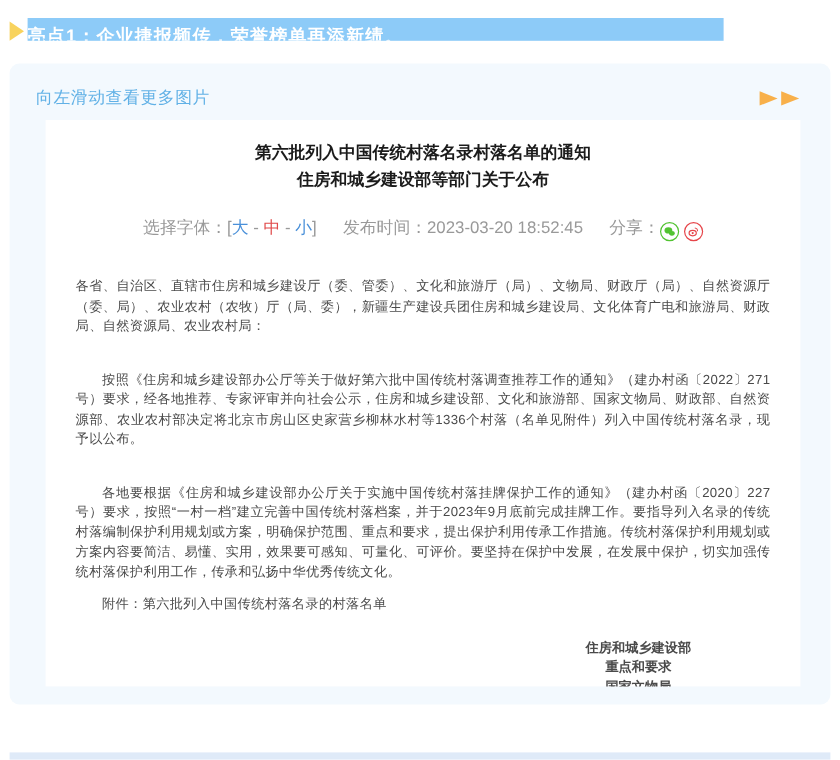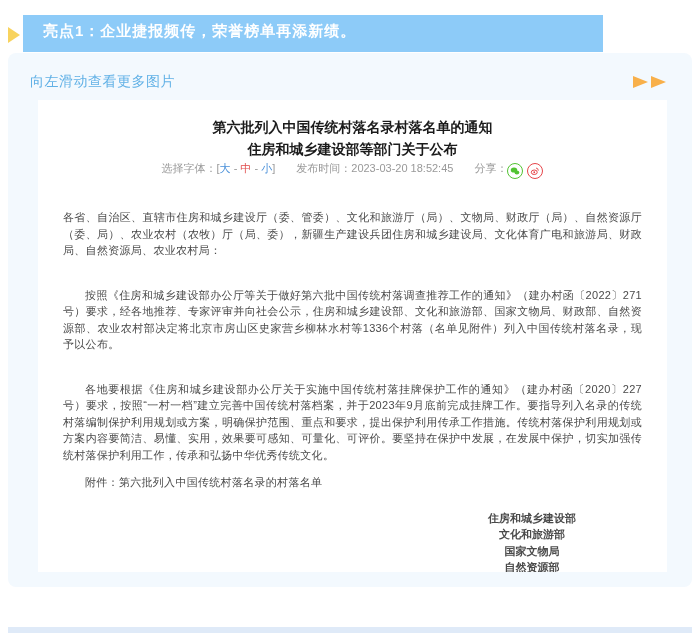--- a/index.html
+++ b/index.html
@@ -14,24 +14,24 @@
 
   
   .banner-row { position: absolute; left: 8px; top: 15px; display: flex; align-items: center; }
   .marker-triangle {
     width: 0; height: 0; margin-top: 2px;
     border-top: 8px solid transparent;
     border-bottom: 8px solid transparent;
     border-left: 12px solid #f8d35e;
   }
   .banner {
-    margin-left: 3px; width: 580px; height: 37px;
+    margin-left: 3px; width: 580px; height: 19px;
     background: #8dcbf8; color: #ffffff;
     font-size: 15px; font-weight: bold; line-height: 31px;
-    padding-left: 20px; letter-spacing: 1px;
+    letter-spacing: 1px;
     white-space: nowrap; overflow: hidden;
   }
 
   
   .panel {
     position: absolute; left: 8px; top: 53px;
     width: 684px; height: 534px;
     background: #f3f9fe; border-radius: 8px;
   }
   .panel-header {
@@ -54,22 +54,22 @@
     width: 629px; height: 472px;
     background: #ffffff; overflow: hidden;
     padding: 0 25px;
   }
   .doc-title {
     margin-top: 16px; text-align: center;
     font-size: 14px; font-weight: bold; color: #1b1b1b;
     line-height: 22px;
   }
   .meta {
-    margin-top: 1px; text-align: center;
-    font-size: 11px; color: #999999; white-space: nowrap;
+    margin-top: 21px; text-align: center;
+    font-size: 14px; color: #999999; white-space: nowrap;
   }
   .meta .grp { margin: 0 9px; }
   .meta a { text-decoration: none; cursor: pointer; }
   .fs-large, .fs-small { color: #4a90d9; }
   .fs-medium { color: #e04b4b; }
   .share-icons { display: inline-flex; gap: 4px; vertical-align: -4px; }
   .icon-circle {
     display: inline-flex; align-items: center; justify-content: center;
     width: 16px; height: 16px; border-radius: 50%;
     background: #ffffff; cursor: pointer;
@@ -147,21 +147,21 @@
           </span></span>
       </div>
 
       <p class="p-first">各省、自治区、直辖市住房和城乡建设厅（委、管委）、文化和旅游厅（局）、文物局、财政厅（局）、自然资源厅（委、局）、农业农村（农牧）厅（局、委），新疆生产建设兵团住房和城乡建设局、文化体育广电和旅游局、财政局、自然资源局、农业农村局：</p>
       <p class="p-body">按照《住房和城乡建设部办公厅等关于做好第六批中国传统村落调查推荐工作的通知》（建办村函〔2022〕271号）要求，经各地推荐、专家评审并向社会公示，住房和城乡建设部、文化和旅游部、国家文物局、财政部、自然资源部、农业农村部决定将北京市房山区史家营乡柳林水村等1336个村落（名单见附件）列入中国传统村落名录，现予以公布。</p>
       <p class="p-body">各地要根据《住房和城乡建设部办公厅关于实施中国传统村落挂牌保护工作的通知》（建办村函〔2020〕227号）要求，按照“一村一档”建立完善中国传统村落档案，并于2023年9月底前完成挂牌工作。要指导列入名录的传统村落编制保护利用规划或方案，明确保护范围、重点和要求，提出保护利用传承工作措施。传统村落保护利用规划或方案内容要简洁、易懂、实用，效果要可感知、可量化、可评价。要坚持在保护中发展，在发展中保护，切实加强传统村落保护利用工作，传承和弘扬中华优秀传统文化。</p>
       <p class="p-attach">附件：第六批列入中国传统村落名录的村落名单</p>
 
       <div class="signature">
         <div>住房和城乡建设部</div>
-        <div>文化和旅游部</div>
+        <div>重点和要求</div>
         <div>国家文物局</div>
         <div>自然资源部</div>
         <div>财政部</div>
 
       </div>
     </div>
   </div>
 
   <div class="bottom-strip"></div>
 

